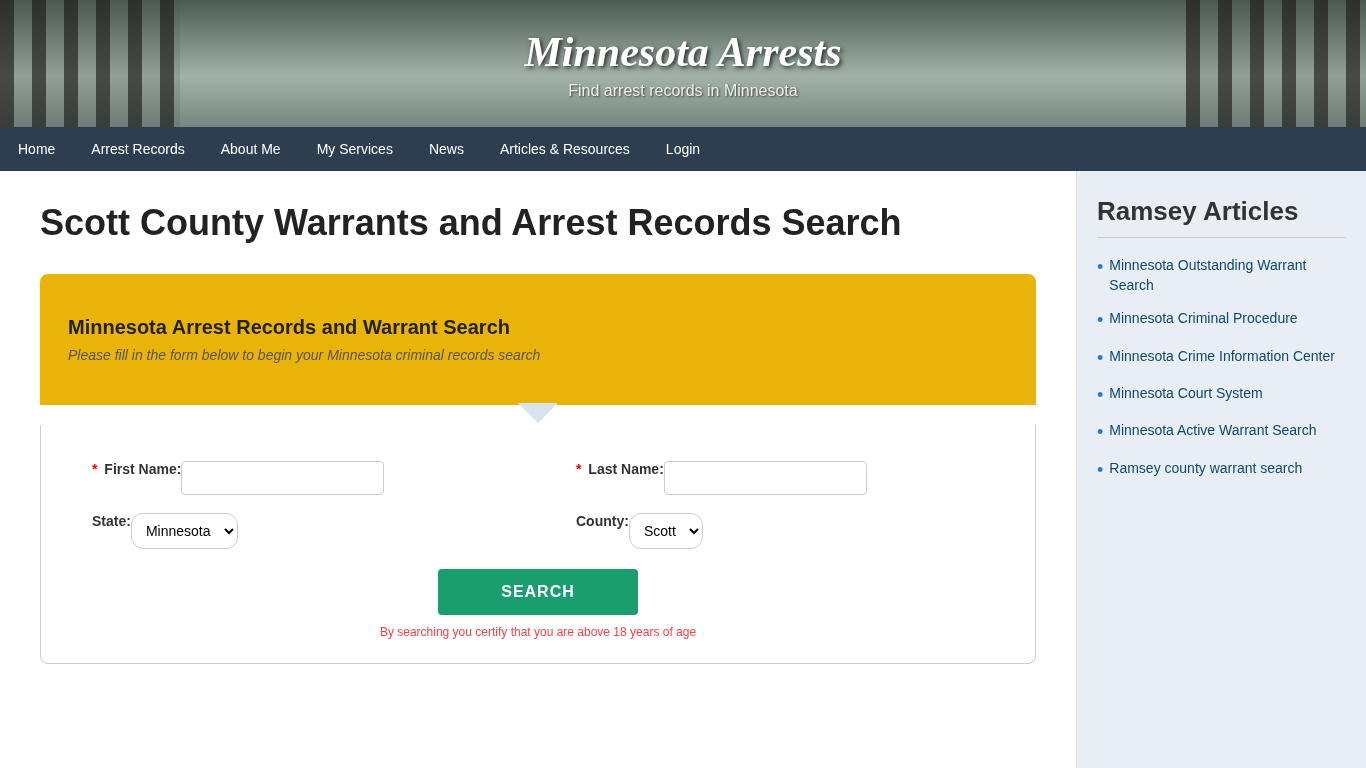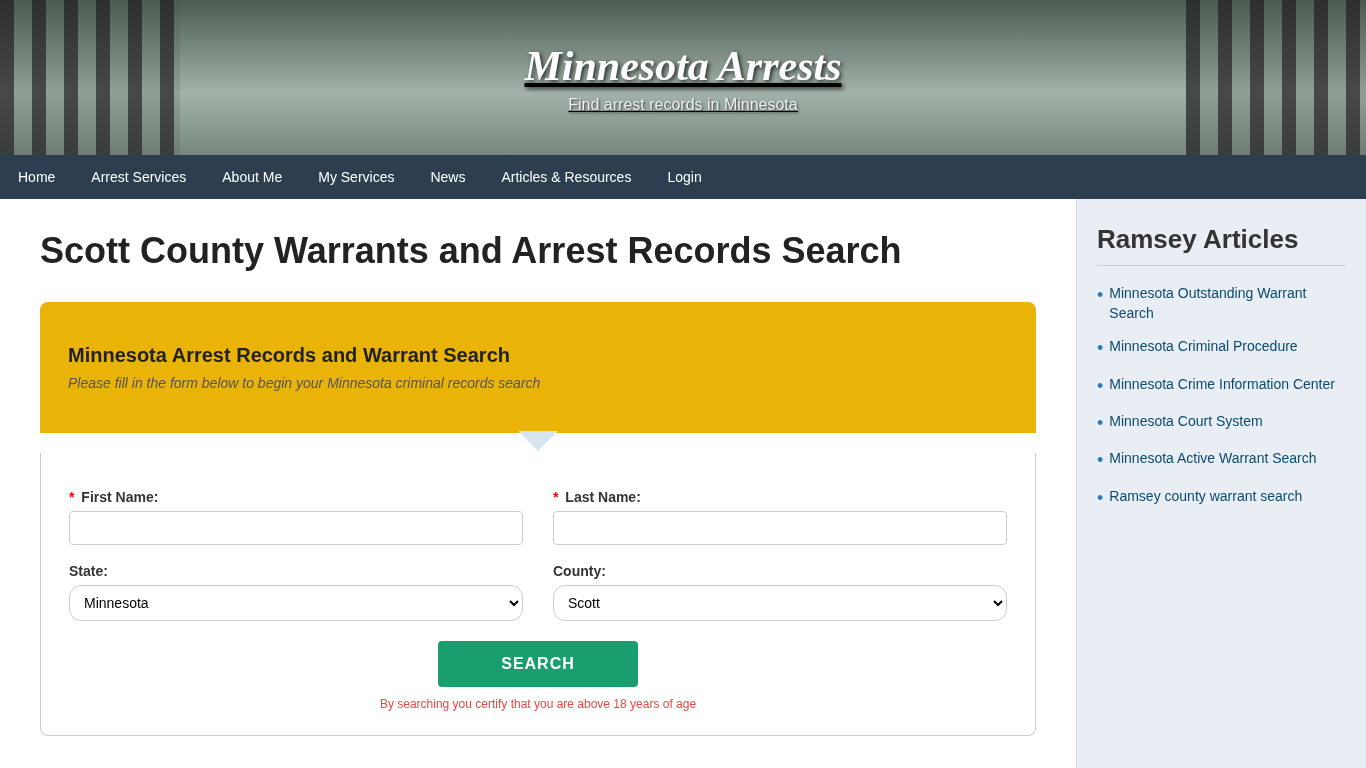--- a/index.html
+++ b/index.html
@@ -2,28 +2,27 @@
 <html><head>
   <meta charset="utf-8">
   <style>
     * { margin: 0; padding: 0; box-sizing: border-box; }
     body { font-family: Arial, sans-serif; background: #f0f0f0; }
 
     
     .site-header {
       position: relative;
       width: 100%;
-      height: 155px;
+      height: 127px;
       background: #15803d;
       overflow: hidden;
       display: flex;
       align-items: center;
       justify-content: center;
       flex-direction: column;
-      text-decoration: underline;
     }
     .header-bg {
       position: absolute;
       inset: 0;
       background: linear-gradient(to bottom, #555 0%, #999 40%, #bbb 60%, #888 100%);
       opacity: 0.85;
     }
     .header-bars-left, .header-bars-right {
       position: absolute;
       top: 0; bottom: 0;
@@ -151,21 +150,22 @@
       background: #fff;
     }
     .form-row {
       display: flex;
       gap: 30px;
       margin-bottom: 18px;
     }
     .form-group {
       flex: 1;
       display: flex;
-      flex-direction: column;
+      flex-direction: row;
+      margin-left: 23px;
     }
     .form-label {
       font-size: 14px;
       font-weight: bold;
       color: #333;
       margin-bottom: 6px;
     }
     .required-star {
       color: red;
       margin-right: 3px;
@@ -252,21 +252,21 @@
     <div class="site-subtitle">Find arrest records in Minnesota</div>
   </div>
 </header>
 
 <nav class="main-nav">
   <ul id="nav-list">
   <li>
         <a href="#">Home</a>
       </li>
       <li>
-        <a href="#">Arrest Services</a>
+        <a href="#">Arrest Records</a>
       </li>
       <li>
         <a href="#">About Me</a>
       </li>
       <li>
         <a href="#">My Services</a>
       </li>
       <li>
         <a href="#">News</a>
       </li>

